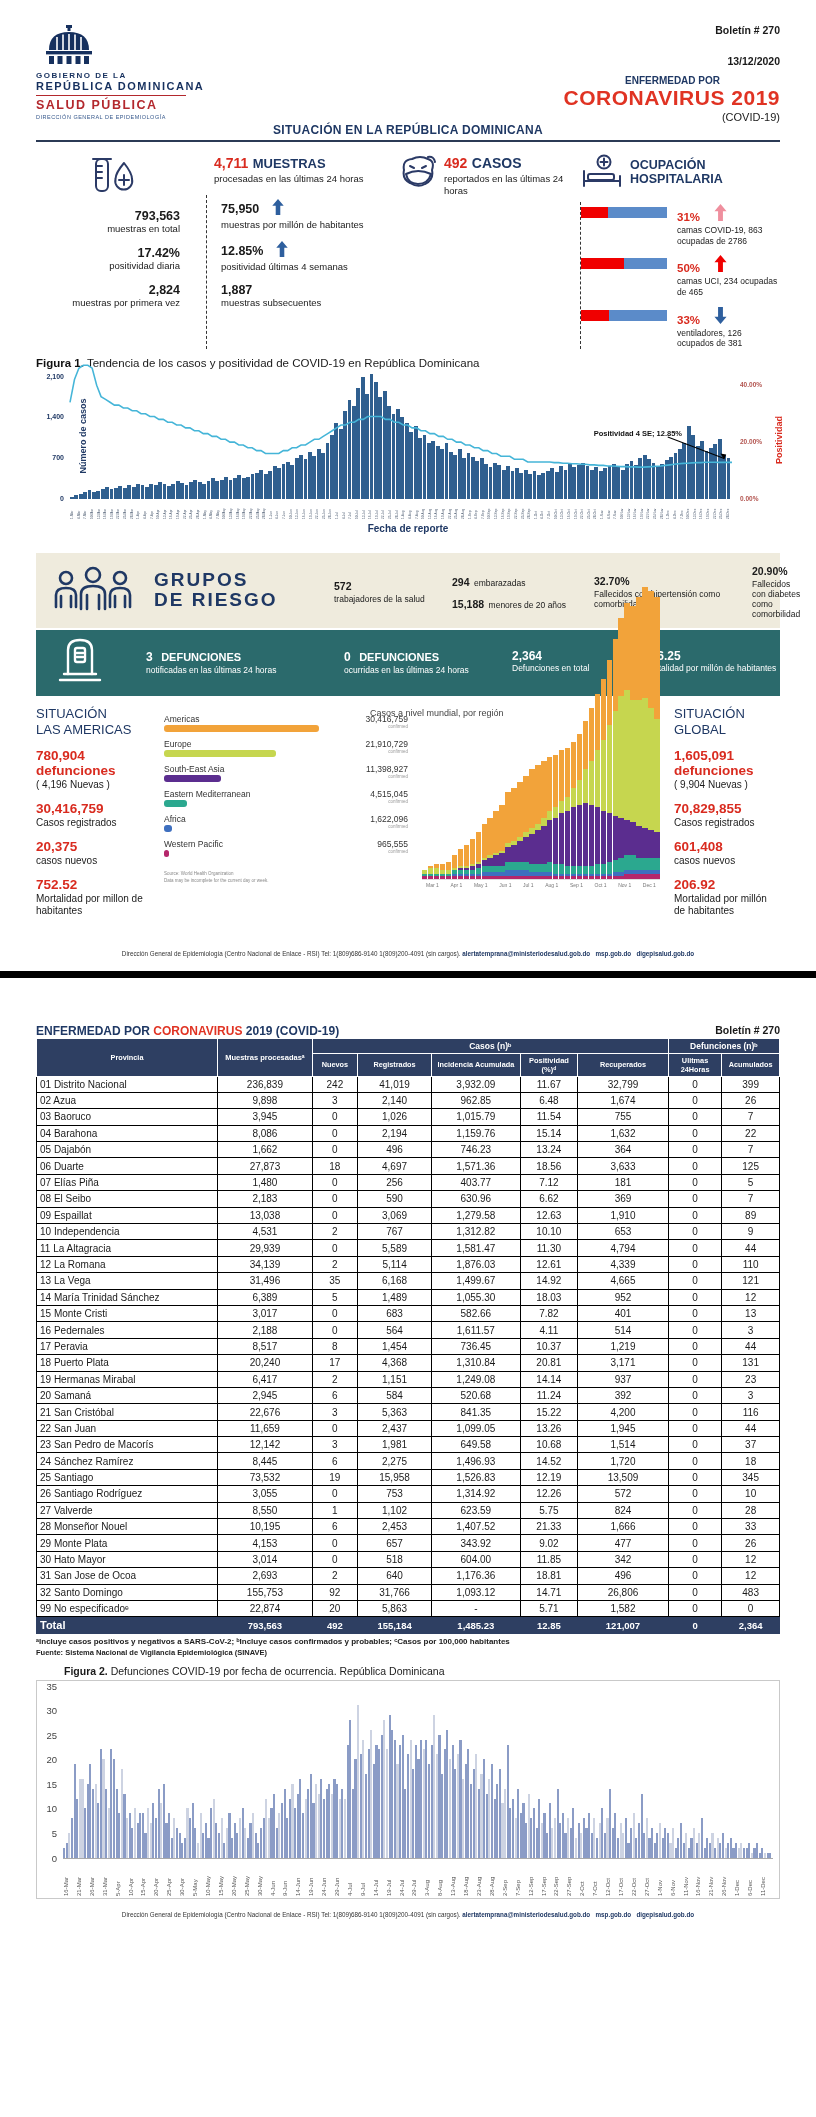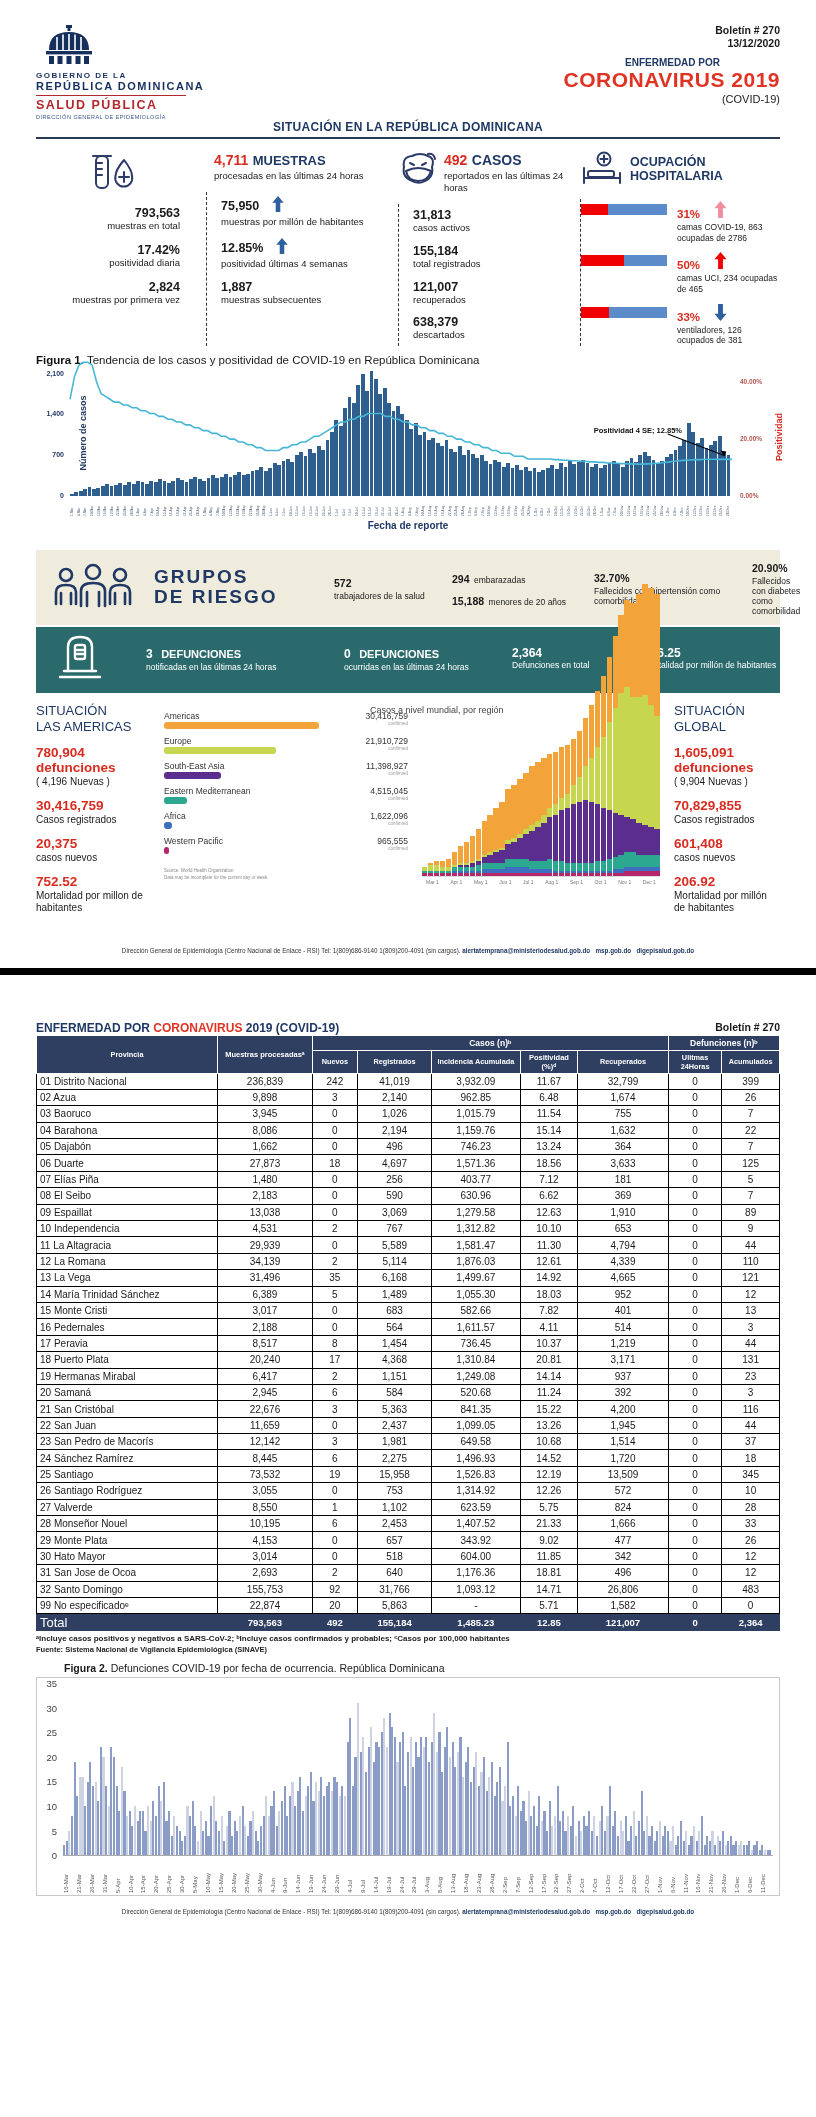--- a/index.html
+++ b/index.html
@@ -12,21 +12,21 @@
 
   
   .hdr { display:flex; justify-content:space-between; }
   .logo-block { display:flex; flex-direction:column; }
   .gov-small { font-size:8px; letter-spacing:1.5px; color:#16305e; font-weight:bold; margin-top:1px;}
   .gov-big   { font-size:11px; letter-spacing:1.5px; color:#16305e; font-weight:bold; }
   .ministry  { font-size:12.5px; letter-spacing:1.5px; color:#b3282d; font-weight:bold; border-top:1.5px solid #b3282d; margin-top:3px; padding-top:2px; width:150px;}
   .direccion { font-size:5.5px; color:#37598c; letter-spacing:0.5px; margin-top:2px;}
   .hdr-right { text-align:right; }
   .bulletin  { font-size:10.5px; font-weight:bold; }
-  .bdate     { font-size:10.5px; font-weight:bold; margin-top:1px;}
+  .bdate     { font-size:10.5px; font-weight:bold; margin-top:19px;}
   .disease-pre { font-size:10px; font-weight:bold; color:#1f3864; margin-top:8px; margin-right:60px;}
   .disease     { font-size:21px; font-weight:bold; color:#e03323; letter-spacing:0.5px;}
   .covid       { font-size:11px; margin-top:1px; }
   .section-title { text-align:center; font-size:12px; font-weight:bold; color:#1f3864;
                    border-bottom:2px solid #2b3a55; padding-bottom:3px; margin-top:0px; letter-spacing:0.3px;}
 
   
   .stats { display:grid; grid-template-columns:170px 192px 182px 1fr; padding:12px 0 4px 0; min-height:180px;}
   .s-col1 { display:flex; flex-direction:column; }
   .s-icon-row { height:44px; display:flex; align-items:center; padding-left:52px;}
@@ -120,21 +120,21 @@
   .p2-title .red { color:#e03323; }
   .tbl-caption { font-size:9.5px; margin-top:14px; margin-bottom:2px;}
   table.prov { border-collapse:collapse; width:100%; table-layout:fixed; border:1.5px solid #000;}
   table.prov th { background:#2e3f62; color:#fff; border:1px solid #fff; font-weight:bold; padding:2px 1px; }
   th.group { font-size:8.5px; }
   th.subh  { font-size:7.3px; font-weight:normal;}
   th.subh.bold { font-weight:bold; font-size:7.5px;}
   table.prov td { border:1px solid #000; font-size:10px; padding:0.5px 3px; text-align:center; height:16.4px;}
   table.prov td.prov-name { text-align:left; }
   tr.total td { background:#2e3f62; color:#fff; font-weight:bold; font-size:9.5px; border-color:#2e3f62;}
-  tr.total td.prov-name { font-size:13px; font-weight:normal;}
+  tr.total td.prov-name { font-size:11px; font-weight:bold;}
   .footnotes { font-size:8px; font-weight:bold; color:#222; margin-top:3px; line-height:1.35;}
   .fuente { font-size:7.5px; font-weight:bold; color:#222; }
 
   
   .f2-caption { font-size:10.5px; margin-top:8px; margin-left:28px;}
   .f2-box { border:1px solid #c9c9c9; margin-top:3px; padding:6px 6px 2px 4px; }
   .f2-inner { position:relative; height:172px; margin-left:22px;}
   .f2-bars { position:absolute; inset:0; display:flex; align-items:flex-end; border-bottom:1px solid #aaa;}
   .f2-bars > div { flex:1 1 auto; margin-right:0.45px; }
   .f2-y { position:absolute; left:-24px; top:0; width:22px; height:172px;}
@@ -249,38 +249,20 @@
             <path d="M6 16 Q4 6 14 5 Q22 1 30 5 Q37 7 34 16 Q36 26 27 30 Q20 34 12 29 Q4 25 6 16 Z" class="ic"></path>
             <path d="M8 20 Q20 14 33 20 Q30 30 20 30 Q10 30 8 20 Z" class="ic"></path>
             <path d="M12 12 L16 14 M28 12 L24 14" class="ic"></path>
             <path d="M30 3 Q36 2 37 8" class="ic"></path>
           </svg>
         </span>
         <div>
           <span class="m24-val">492</span>
           <span class="m24-unit" style="font-size:14px;">CASOS</span>
           <div class="s-lbl" style="margin-top:1px;">reportados en las últimas 24 horas</div>
-        </div>
-      </div>
-      <div class="sub-block">
-        <div class="sub-item">
-          <div class="s-num">31,813</div>
-          <div class="s-lbl">casos activos</div>
-        </div>
-        <div class="sub-item">
-          <div class="s-num">155,184</div>
-          <div class="s-lbl">total registrados</div>
-        </div>
-        <div class="sub-item">
-          <div class="s-num">121,007</div>
-          <div class="s-lbl">recuperados</div>
-        </div>
-        <div class="sub-item">
-          <div class="s-num">638,379</div>
-          <div class="s-lbl">descartados</div>
         </div>
       </div>
     </div>
 
     <div style="display:flex;flex-direction:column;">
       <div class="c-head">
         <span>
           <svg width="44" height="36" viewBox="0 0 44 36">
             <circle cx="24" cy="8" r="6.5" class="ic"></circle>
             <path d="M24 4.5 L24 11.5 M20.5 8 L27.5 8" class="ic"></path>

